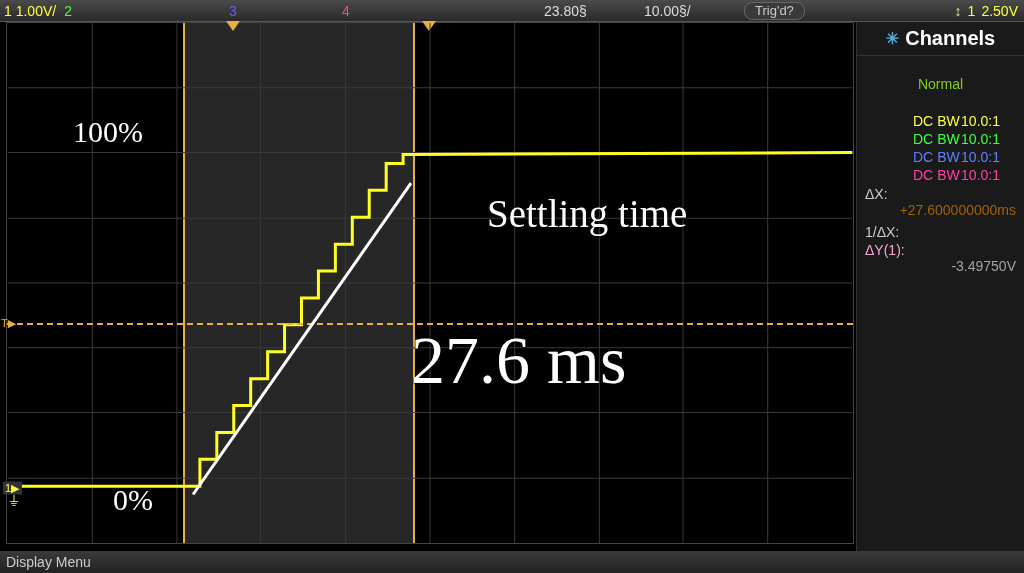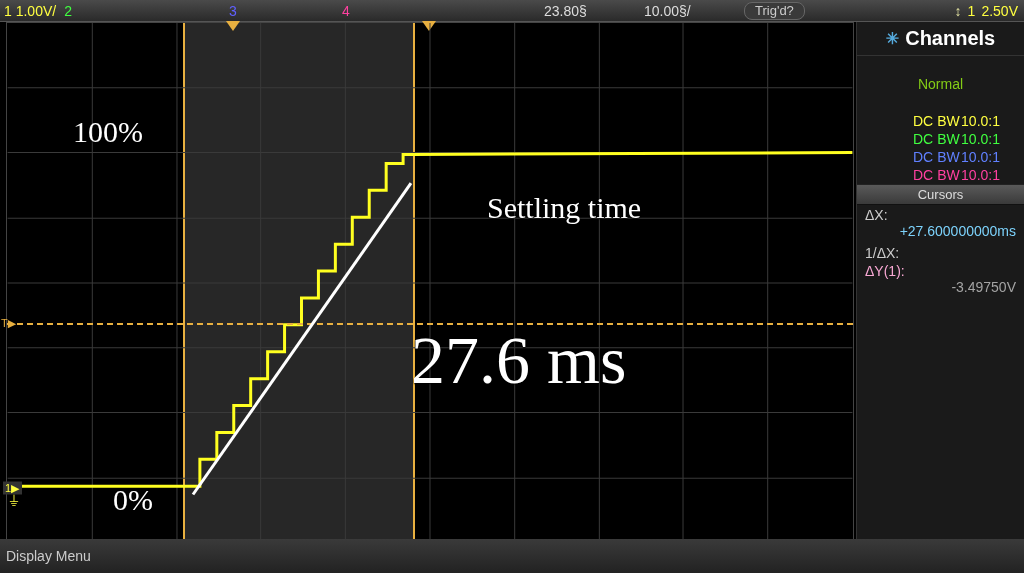--- a/index.html
+++ b/index.html
@@ -25,33 +25,33 @@
   .cursor-line { position: absolute; top: 0; bottom: 0; width: 2px; background: #e8b040; }
   .cursor-marker { position: absolute; top: -2px; width: 0; height: 0; border-left: 7px solid transparent; border-right: 7px solid transparent; border-top: 10px solid #e8b040; transform: translateX(-7px); }
 
   .trig-level { position: absolute; left: 0; right: 0; height: 0; border-top: 2px dashed #e8b040; }
   .trig-tag { position: absolute; left: -6px; transform: translateY(-50%); color: #e8b040; font-size: 11px; }
   .ch1-tag { position: absolute; left: -4px; transform: translateY(-50%); color: #ffff40; font-size: 11px; background: #333; padding: 0 2px; }
   .gnd-sym { position: absolute; left: 2px; transform: translateY(0); color: #ffff40; font-size: 14px; }
 
   .annot { position: absolute; color: #fff; font-family: "Times New Roman", serif; text-shadow: 0 1px 2px #000; }
   .big { font-size: 68px; }
-  .mid { font-size: 30px; }
+  .mid { font-size: 39px; }
   .sm { font-size: 30px; font-family: Liberation Serif, serif; }
 
   .side { position: absolute; top: 22px; right: 0; width: 168px; bottom: 22px; background: #1a1a1a; border-left: 1px solid #333; font-size: 14px; }
   .brand { display: flex; align-items: center; justify-content: center; gap: 6px; height: 34px; color: #fff; font-weight: bold; font-size: 20px; border-bottom: 1px solid #333; font-family: Arial; }
   .spark { color: #5ad; font-size: 16px; }
   .sec-hdr { background: linear-gradient(#5a5a5a,#3a3a3a); color: #ddd; font-size: 13px; text-align: center; padding: 2px 0; border-top: 1px solid #222; border-bottom: 1px solid #111; }
   .sec-body { color: #84cc16; text-align: center; padding: 20px 0; font-size: 14px; }
   .ch-row { display: flex; justify-content: space-between; padding: 1px 24px; font-size: 14px; margin-left: 32px; }
   .meas-lbl { color: #ccc; padding: 2px 8px 0 8px; font-size: 14px; }
-  .meas-val { color: #7dd3fc; text-align: right; padding: 0 8px 4px 8px; font-size: 14px; }
+  .meas-val { color: #a16207; text-align: right; padding: 0 8px 4px 8px; font-size: 14px; }
 
-  .bottombar { position: absolute; left: 0; right: 0; bottom: 0; height: 34px; background: linear-gradient(#3a3a3a,#222); color: #ccc; font-size: 14px; display: flex; align-items: center; padding-left: 6px; }
+  .bottombar { position: absolute; left: 0; right: 0; bottom: 0; height: 22px; background: linear-gradient(#3a3a3a,#222); color: #ccc; font-size: 14px; display: flex; align-items: center; padding-left: 6px; }
 
   .diag { position: absolute; background: #fff; height: 3px; transform-origin: left center; }
 </style>
 </head>
 <body>
 <div class="root">
 
 <div class="topbar">
   <span class="seg ch1"><span>1</span>&nbsp;<span>1.00V/</span></span>
   <span class="seg ch2">2</span>
@@ -141,21 +141,20 @@
     <div class="ch-row" style="color:#6080ff">
       <span><span>DC</span>&nbsp;<span>BW</span></span>
       <span>10.0:1</span>
     </div>
     <div class="ch-row" style="color:#ff40a0">
       <span><span>DC</span>&nbsp;<span>BW</span></span>
       <span>10.0:1</span>
     </div>
   </div>
 
-  <div class="sec-hdr">Cursors</div>
   <div>
     <div class="meas-lbl">ΔX:</div>
     <div class="meas-val">+27.600000000ms</div>
     <div class="meas-lbl">1/ΔX:</div>
     <div class="meas-lbl" style="color:#f9a8d4">ΔY(1):</div>
     <div class="meas-val" style="color:#a3a3a3">-3.49750V</div>
   </div>
 </div>
 
 <div class="bottombar">

